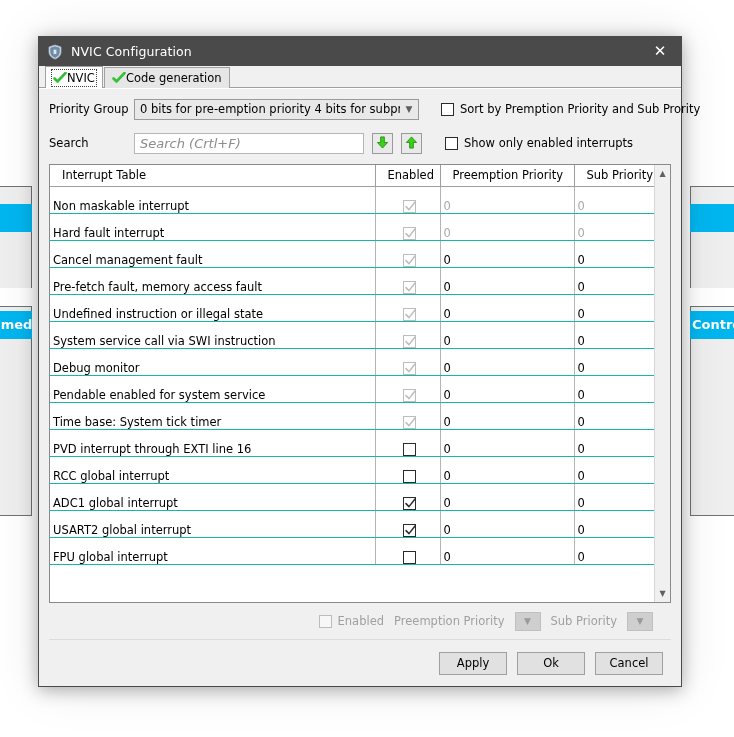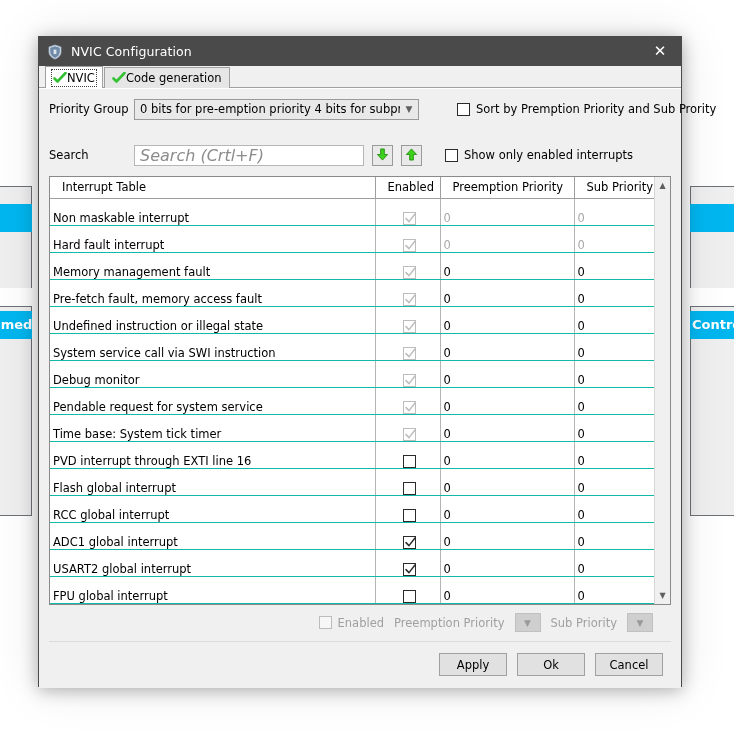--- a/index.html
+++ b/index.html
@@ -112,21 +112,21 @@
     background: #f0f0f0;
     display: flex; flex-direction: column;
     padding: 0;
     border-top: 1px solid #ffffff;
     position: relative;
   }
 
   
   .controls { padding: 9px 10px 8px 10px; flex: 0 0 auto; }
   .ctrl-row { display: flex; align-items: center; height: 22px; }
-  .ctrl-row + .ctrl-row { margin-top: 24px; }
+  .ctrl-row + .ctrl-row { margin-top: 12px; }
   .ctrl-label {
     font-size: 11.5px; color: #000;
     width: 85px; flex: 0 0 auto;
   }
   .combo {
     width: 285px; height: 21px;
     background: #e9e9e9;
     border: 1px solid #9a9a9a;
     display: flex; align-items: center;
     font-size: 11.5px; color: #000;
@@ -137,21 +137,21 @@
   .combo-text { flex: 1 1 auto; white-space: nowrap; overflow: hidden; }
   .combo-arrow {
     width: 18px; flex: 0 0 auto;
     display: flex; align-items: center; justify-content: center;
     color: #606060; font-size: 9px;
   }
   .search-input {
     width: 230px; height: 21px;
     background: #ffffff;
     border: 1px solid #b6b6b6;
-    font-size: 16px;
+    font-size: 13px;
     font-style: italic;
     color: #8c8c8c;
     padding: 0 5px;
     font-family: "DejaVu Sans", sans-serif;
   }
   .search-input::placeholder { color: #8c8c8c; font-style: italic; }
   .arrow-btn {
     width: 21px; height: 21px;
     background: #e9e9e9;
     border: 1px solid #9a9a9a;
@@ -354,21 +354,21 @@
   <div class="dlg-body">
 
     <div class="controls">
 
       <div class="ctrl-row">
         <span class="ctrl-label">Priority Group</span>
         <div class="combo">
           <span class="combo-text">0 bits for pre-emption priority 4 bits for subpriority</span>
           <span class="combo-arrow">▼</span>
         </div>
-        <label class="cb-wrap" style="margin-left:38px;">
+        <label class="cb-wrap" style="margin-left:22px;">
           <span class="cbox"></span>
           <span>Sort by Premption Priority and Sub Prority</span>
         </label>
       </div>
 
       <div class="ctrl-row">
         <span class="ctrl-label">Search</span>
         <input class="search-input" type="text" placeholder="Search (Crtl+F)" style="">
         <span class="arrow-btn">
           <span>
@@ -420,21 +420,21 @@
               </tr>
               <tr>
                 <td>Hard fault interrupt</td>
                 <td class="c-enabled"><span class="cell-cb dis"><svg viewBox="0 0 13 13" width="13" height="13">
                       <path d="M2 6.6 L5 9.6 L11.2 1.8" stroke="#bdbdbd" stroke-width="1.5" fill="none" stroke-linecap="round" stroke-linejoin="round"></path>
                     </svg></span></td>
                 <td class="c-prio dim">0</td>
                 <td class="c-prio dim">0</td>
               </tr>
               <tr>
-                <td>Memory management fault</td>
+                <td>Cancel management fault</td>
                 <td class="c-enabled"><span class="cell-cb dis"><svg viewBox="0 0 13 13" width="13" height="13">
                       <path d="M2 6.6 L5 9.6 L11.2 1.8" stroke="#bdbdbd" stroke-width="1.5" fill="none" stroke-linecap="round" stroke-linejoin="round"></path>
                     </svg></span></td>
                 <td class="c-prio">0</td>
                 <td class="c-prio">0</td>
               </tr>
               <tr>
                 <td>Pre-fetch fault, memory access fault</td>
                 <td class="c-enabled"><span class="cell-cb dis"><svg viewBox="0 0 13 13" width="13" height="13">
                       <path d="M2 6.6 L5 9.6 L11.2 1.8" stroke="#bdbdbd" stroke-width="1.5" fill="none" stroke-linecap="round" stroke-linejoin="round"></path>
@@ -460,43 +460,37 @@
               </tr>
               <tr>
                 <td>Debug monitor</td>
                 <td class="c-enabled"><span class="cell-cb dis"><svg viewBox="0 0 13 13" width="13" height="13">
                       <path d="M2 6.6 L5 9.6 L11.2 1.8" stroke="#bdbdbd" stroke-width="1.5" fill="none" stroke-linecap="round" stroke-linejoin="round"></path>
                     </svg></span></td>
                 <td class="c-prio">0</td>
                 <td class="c-prio">0</td>
               </tr>
               <tr>
-                <td>Pendable request for system service</td>
+                <td>Pendable enabled for system service</td>
                 <td class="c-enabled"><span class="cell-cb dis"><svg viewBox="0 0 13 13" width="13" height="13">
                       <path d="M2 6.6 L5 9.6 L11.2 1.8" stroke="#bdbdbd" stroke-width="1.5" fill="none" stroke-linecap="round" stroke-linejoin="round"></path>
                     </svg></span></td>
                 <td class="c-prio">0</td>
                 <td class="c-prio">0</td>
               </tr>
               <tr>
                 <td>Time base: System tick timer</td>
                 <td class="c-enabled"><span class="cell-cb dis"><svg viewBox="0 0 13 13" width="13" height="13">
                       <path d="M2 6.6 L5 9.6 L11.2 1.8" stroke="#bdbdbd" stroke-width="1.5" fill="none" stroke-linecap="round" stroke-linejoin="round"></path>
                     </svg></span></td>
                 <td class="c-prio">0</td>
                 <td class="c-prio">0</td>
               </tr>
               <tr>
                 <td>PVD interrupt through EXTI line 16</td>
-                <td class="c-enabled"><span class="cell-cb"></span></td>
-                <td class="c-prio">0</td>
-                <td class="c-prio">0</td>
-              </tr>
-              <tr>
-                <td>Flash global interrupt</td>
                 <td class="c-enabled"><span class="cell-cb"></span></td>
                 <td class="c-prio">0</td>
                 <td class="c-prio">0</td>
               </tr>
               <tr>
                 <td>RCC global interrupt</td>
                 <td class="c-enabled"><span class="cell-cb"></span></td>
                 <td class="c-prio">0</td>
                 <td class="c-prio">0</td>
               </tr>

